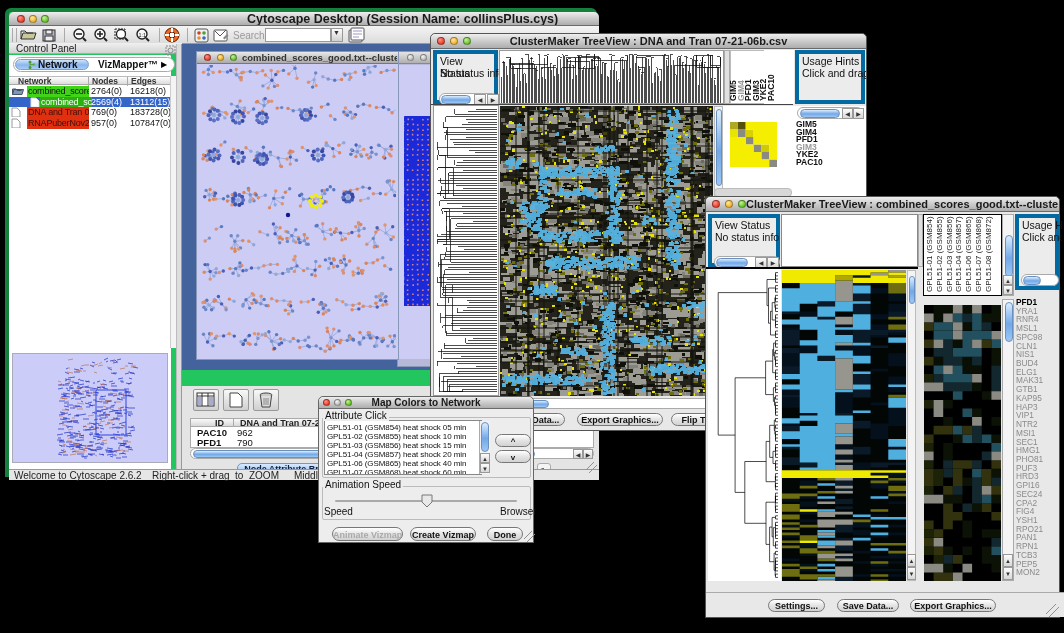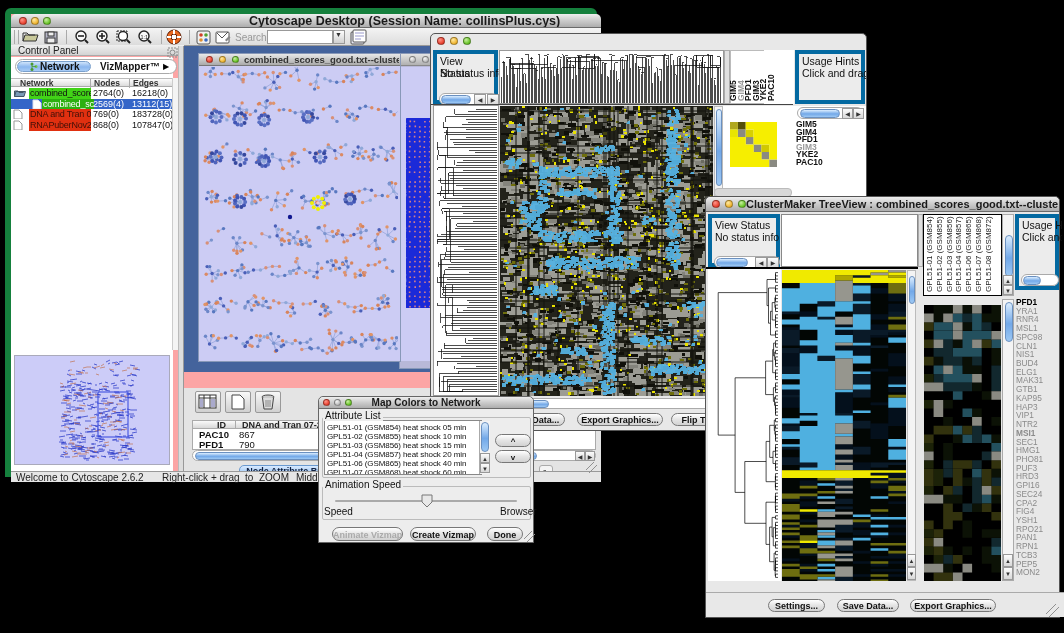--- a/index.html
+++ b/index.html
@@ -15,22 +15,22 @@
 border-radius:8px;text-align:center;font-weight:bold;color:#111;white-space:nowrap}
 .pill{position:absolute;background:linear-gradient(#dceeff,#72a8e8 55%,#9cc8f4);
 border:1px solid #6a90c0;border-radius:5px}
 .sctrack{position:absolute;background:#fff;border:1px solid #aaa;border-radius:6px}
 .arrbtn{position:absolute;background:linear-gradient(#fcfcfc,#d8d8d8);border:1px solid #999;
 text-align:center;color:#333}
 .fsl{position:absolute;font-size:10.5px;color:#111}
 .panel{position:absolute;background:#ececec;border:4px solid #0369a1}
 </style></head><body>
 
-<div class="abs" style="left:5px;top:8px;width:592px;height:469px;background:#fca5a5;
-border:6px solid #15803d;border-radius:6px 6px 0 0">
+<div class="abs" style="left:5px;top:8px;width:592px;height:469px;background:#22c55e;
+border:4px solid #15803d;border-radius:6px 6px 0 0">
   <div class="tbar abs" style="left:0;top:0;width:590px;height:14px;font-size:12.5px;line-height:14px;border-radius:5px 5px 0 0;text-align:left;padding-left:238px">Cytoscape Desktop (Session Name: collinsPlus.cys)</div>
   <div class="lt ltr" style="left:8px;top:3px"></div>
   <div class="lt lty" style="left:20px;top:3px"></div>
   <div class="lt ltg" style="left:32px;top:3px"></div>
 
   <div class="abs" style="left:0;top:14px;width:590px;height:18px;background:linear-gradient(#f4f4f4,#dcdcdc);border-bottom:1px solid #999">
     <svg width="590" height="18" style="position:absolute">
       <g stroke="#aaa">
           <path d="M3.5 2v14M7.5 2v14M55.5 2v14M150.5 2v14M178.5 2v14"></path>
         </g>
@@ -127,21 +127,21 @@
     <div class="abs" style="left:19px;top:0;width:61px;overflow:hidden;font-size:9px;letter-spacing:-0.2px;color:#401008;line-height:10.7px;white-space:nowrap">DNA and Tran 07</div>
     <div class="abs" style="left:82px;top:0;font-size:9px;color:#111;line-height:10.7px">769(0)</div>
     <div class="abs" style="left:121px;top:0;font-size:9px;color:#111;line-height:10.7px">183728(0)</div>
   </div>
   <div class="abs" style="left:0;top:106.1px;width:161px;height:10.7px">
     <svg width="10" height="10" style="position:absolute;left:2px;top:0">
         <path d="M1 1h5l3 3v6H1z" fill="#fff" stroke="#999"></path>
       </svg>
     <div class="abs" style="left:18px;top:0;width:62px;height:10.7px;background:#e03010"></div>
     <div class="abs" style="left:19px;top:0;width:61px;overflow:hidden;font-size:9px;letter-spacing:-0.2px;color:#401008;line-height:10.7px;white-space:nowrap">RNAPuberNov2+f</div>
-    <div class="abs" style="left:82px;top:0;font-size:9px;color:#111;line-height:10.7px">868(0)</div>
+    <div class="abs" style="left:82px;top:0;font-size:9px;color:#111;line-height:10.7px">957(0)</div>
     <div class="abs" style="left:121px;top:0;font-size:9px;color:#111;line-height:10.7px">107847(0)</div>
   </div>
   <div class="abs" style="left:161px;top:64px;width:6px;height:272px;background:#f4f4f4;border-left:1px solid #ccc"></div>
   <div class="abs" style="left:167px;top:32px;width:6px;height:425px;background:#ddd;border-left:1px solid #bbb;border-right:1px solid #999"></div>
 
   <div class="abs" style="left:3px;top:341px;width:156px;height:110px;background:#ccccf8;border:1px solid #aab">
       <svg width="156" height="110" viewBox="0 0 156 110" style="position:absolute;left:0;top:0">
         <path stroke="#2a3ac8" stroke-width="0.9" fill="none" opacity="0.85" d="M67 14l3 1M120 13l5 1M61 15l5 1M97 7l5 -1M52 18l4 2M100 19l4 -0M77 11l4 2M98 19l5 1M61 18l6 0M100 9l5 -1M79 8l3 1M53 15l2 -1M112 20l4 -1M93 8l2 -1M117 19l4 0M95 14l4 2M91 6l4 -2M102 6l2 2M104 6l4 -1M116 18l6 2M115 9l5 1M95 98l6 0M45 84l3 0M83 57l7 -0M63 93l4 -0M108 28l3 0M53 34l2 1M50 64l4 -0M53 68l6 -1M57 54l5 -0M103 74l4 -0M96 58l5 -1M84 80l2 -0M109 99l4 1M63 61l3 0M110 87l5 0M47 31l2 -1M46 91l3 1M106 100l5 -1M113 29l4 1M62 38l3 1M73 53l4 -0M50 64l7 1M56 79l6 0M99 97l5 1M58 45l3 -1M61 79l7 1M75 92l5 -1M68 86l3 -0M88 61l6 0M80 82l6 1M115 61l3 1M94 101l6 -1M63 39l6 1M63 93l4 1M50 31l6 -0M87 78l2 -0M80 41l5 -0M84 34l3 -1M110 97l2 -0M101 85l3 0M104 45l6 1M84 33l4 1M94 69l3 0M54 51l6 0M97 84l5 -0M62 86l4 -0M84 86l4 -1M64 32l3 1M58 39l4 1M99 71l3 -1M83 69l3 1M46 88l6 -0M85 71l5 1M66 93l4 1M44 86l5 0M92 60l5 1M61 30l5 -1M108 80l3 0M113 81l6 1M113 93l4 -0M52 27l2 -1M81 80l5 0M67 61l6 -1M111 82l4 0M88 42l2 1M55 61l3 -1M80 29l2 -0M96 28l4 -1M115 42l2 -1M64 87l4 -1M62 45l6 -0M51 79l7 -1M92 96l3 -0M89 100l2 1M52 55l4 1M57 83l6 0M112 53l4 1M80 46l3 0M46 61l6 -1M62 91l5 1M77 96l6 -0M52 30l5 -1M116 42l5 1M59 95l2 -1M105 73l5 1M88 89l3 -0M98 30l4 -1M85 83l4 0M60 52l7 -0M50 41l3 1M109 103l5 0M75 100l7 -0M101 57l7 -1M113 39l2 -1M82 75l2 -1M76 52l6 -1M100 80l7 1M72 37l4 0M84 53l6 -0M110 89l3 1M45 35l5 -1M48 40l6 1M76 51l2 -1M67 44l6 -1M47 58l5 1M104 44l3 1M82 90l5 -1M45 75l6 -0M93 98l6 -0M82 38l3 1M84 57l4 1M77 101l3 0M74 92l6 0M46 70l5 -1M96 97l3 -0M82 96l7 -1M112 38l4 -1M64 100l7 -0M65 35l3 -1M61 40l2 1M115 30l3 -1M84 28l3 -1M111 38l7 0M105 94l2 0M72 33l4 -1M54 36l3 1M50 39l7 1M62 52l7 1M67 26l4 1M86 61l5 0M106 40l5 1M59 28l7 1M52 25l6 1M77 36l5 0M72 49l4 1M113 93l6 1M64 34l5 -0M92 47l7 -0M83 94l7 -0M90 30l4 1M48 92l4 -0M60 68l6 1M97 53l4 -0M72 76l6 -1M68 47l2 1M84 83l6 1M77 79l3 -0M88 31l2 -1M106 39l3 0M76 74l5 -1M116 79l2 1M117 29l2 -0M110 90l4 0M46 99l5 -1M61 62l6 -1M117 77l5 -1M111 35l5 -0M101 97l6 -1M73 38l3 1M69 33l3 0M62 80l3 0M57 84l4 0M90 59l2 1M80 70l3 1M60 89l7 1M80 38l6 1M87 33l5 -0M84 93l4 0M105 40l2 0M66 95l6 1M98 52l4 -1M68 82l3 -1M112 93l5 -1M79 59l3 -1M86 65l3 1M100 42l4 -1M100 37l5 0M72 94l6 1M76 88l3 0M73 28l3 -1M100 64l7 1M72 27l5 1M59 37l7 -0M99 36l5 0M56 35l5 -1M45 31l6 -0M118 73l3 -1M68 102l3 -0M104 60l5 -1M77 88l4 -0M51 49l5 0M65 26l2 -1M86 45l6 0M98 66l4 -1M103 64l2 0M90 59l3 -1M71 104l3 -0M44 81l6 -1M94 48l4 -1M54 74l2 -1M115 39l2 0M113 58l6 -0M78 72l2 1M63 62l3 0M99 101l4 -0M48 43l5 -1M57 32l3 -1M109 69l4 -1M98 84l4 -1M60 42l3 0M98 32l6 -0M81 59l3 0M97 97l3 1M97 102l3 1M53 72l7 1M111 59l3 1M75 49l4 -1M45 100l4 1M65 31l6 -1M113 42l7 -1M60 67l5 0M66 91l7 1M48 96l3 1M59 98l4 -1M110 56l4 0M84 57l4 -0M102 59l6 -1M57 92l4 0M107 54l4 -1M84 62l4 -0M106 92l6 -1M72 33l6 1M103 104l5 0M65 77l2 1M47 65l7 1M99 74l6 -1M58 67l7 0M53 92l4 1M54 82l6 -1M61 37l6 -0M83 80l4 1M101 48l2 1M88 56l7 -1M51 52l5 1M92 61l5 0M81 66l4 -1M77 81l3 -1M115 60l5 0M104 78l2 -0M47 87l4 0M87 64l6 -0M49 68l4 -0M87 43l6 -1M62 93l6 -1M76 80l2 1M113 80l5 -1M67 34l3 -1M99 56l6 1M107 27l3 -0M94 94l6 1M70 65l6 -0M70 73l3 -1M92 63l3 -0M115 95l5 1M56 90l6 1M73 41l5 1M87 90l4 1M93 54l5 0M82 47l7 1M65 40l6 0M60 82l5 0M77 76l6 -1M86 100l5 1M46 87l5 -1M90 34l5 1M104 62l6 0M56 93l6 -1M105 25l5 -1M75 95l5 1M108 71l4 1M87 74l4 1M116 24l3 1M78 96l6 1M75 42l2 0M66 91l3 -1M90 26l3 1M107 91l5 1M78 34l7 1M110 42l6 -1M53 88l6 -0M89 33l3 1M51 98l2 -1M105 89l7 1M66 91l3 0M46 47l6 0M107 90l6 -1M56 68l3 -1M95 41l5 -0M115 73l7 1M95 40l5 -0M93 97l6 -1M116 54l6 -0M76 69l7 1M66 81l5 1M50 101l5 -0M51 42l6 1M56 33l4 1M66 83l5 1M82 73l4 1M55 24l7 -1M57 80l3 1M70 76l7 0M90 49l5 0M80 84l3 1M108 44l4 0M75 100l4 1M62 38l6 1M77 51l3 1M54 68l5 0M73 39l6 0M106 70l3 -1M69 103l6 -1M107 56l2 1M48 60l7 -1M102 59l7 1"></path>
         <path stroke="#c06a40" stroke-width="0.8" fill="none" opacity="0.8" d="M55 6l5 -1M115 18l2 -1M118 12l5 0M54 18l6 1M55 14l2 -0M85 12l5 -1M118 13l4 -0M94 13l5 1M68 12l4 -1M72 11l4 -0M66 17l3 -0M99 7l3 1M81 18l3 1M112 12l3 0M63 17l5 -1M107 15l5 -1M70 17l3 -0M79 12l6 -2M86 10l3 -2M88 47l6 1M59 67l6 1M112 88l6 0M75 62l6 -1M92 71l4 -1M52 71l2 1M101 65l6 1M80 75l6 -1M46 62l4 -0M57 95l5 1M92 61l4 -1M64 55l6 0M78 39l5 0M54 87l5 -0M74 37l2 -1M90 52l3 1M46 31l3 -1M103 97l7 -1M97 55l4 1M49 56l7 0M55 76l5 -1M89 87l5 -1M50 90l3 1M70 72l4 1M52 48l4 -1M102 102l2 -1M106 74l6 -1M55 28l6 -1M57 101l6 -1M95 66l6 0M60 54l5 -1M79 95l3 1M109 40l4 0M48 59l4 1M60 90l7 1M73 41l3 -0M72 92l6 -0M106 84l3 1M96 69l4 0M74 70l3 -0M59 64l3 0M64 49l7 1M103 83l7 1M65 80l3 0M62 98l4 -0M101 65l5 1M82 101l2 1M49 44l3 1M111 97l5 -0M63 34l5 1M69 38l4 -1M97 39l7 1M57 88l3 0M50 95l2 1M102 48l6 -0M86 70l2 -1M45 27l3 1M100 42l7 -1M70 96l4 1M49 44l6 0M59 38l6 1M70 95l5 -1M92 46l6 1M90 90l4 -1M85 58l2 -1M49 99l4 -1M87 68l5 -1M96 74l7 -1M49 71l3 -0M47 44l7 1M87 30l5 1M66 98l6 -0M55 85l2 -1M105 54l4 1M63 97l3 0"></path>
         <rect x="83" y="36" width="30" height="45" fill="none" stroke="#3344dd" stroke-width="1"></rect>
@@ -874,41 +874,42 @@
         <path d="M4.5 5l1.5 11h8l1.5-11" fill="#ddd" stroke="#444"></path>
         <path d="M8 7v7M10 7v7M12 7v7" stroke="#888"></path>
       </svg>
     <div class="abs" style="left:8px;top:32px;width:404px;height:9px;background:linear-gradient(#fafafa,#d8d8d8);border:1px solid #aaa">
       <div class="abs" style="left:24px;top:0;font-size:9px;font-weight:bold;color:#222;line-height:9px">ID</div>
       <div class="abs" style="left:49px;top:0;font-size:9px;font-weight:bold;color:#222;line-height:9px">DNA and Tran 07-21-06b</div>
       <div class="abs" style="left:42px;top:0;width:1px;height:9px;background:#aaa"></div>
     </div>
     <div class="abs" style="left:8px;top:41px;width:404px;height:21px;background:#fff;border:1px solid #aaa;border-top:none">
       <div class="abs" style="left:6px;top:0px;font-size:9.5px;font-weight:bold;color:#111">PAC10</div>
-      <div class="abs" style="left:46px;top:0px;font-size:9.5px;color:#111">867</div>
+      <div class="abs" style="left:46px;top:0px;font-size:9.5px;color:#111">962</div>
       <div class="abs" style="left:6px;top:10px;font-size:9.5px;font-weight:bold;color:#111">PFD1</div>
       <div class="abs" style="left:46px;top:10px;font-size:9.5px;color:#111">790</div>
     </div>
     <div class="sctrack" style="left:8px;top:62px;width:404px;height:11px">
       <div class="pill" style="left:2px;top:1px;width:342px;height:8px;border-radius:4px"></div>
       <div class="arrbtn" style="left:382px;top:0px;width:10px;height:10px;font-size:6px;line-height:10px">◀</div>
       <div class="arrbtn" style="left:392px;top:0px;width:10px;height:10px;font-size:6px;line-height:10px">▶</div>
     </div>
     <div class="abs" style="left:55px;top:77px;width:115px;height:13px;background:linear-gradient(#d8eaff,#a6ccf5 60%,#bcd8f8);border:1.5px solid #6a9ad0;border-radius:5px;font-size:9px;font-weight:bold;color:#102040;text-align:center;line-height:11px;white-space:nowrap;overflow:hidden">Node Attribute Browser</div>
     <div class="abs" style="left:355px;top:77px;width:14px;height:13px;background:#f4f4f4;border:1px solid #aaa;border-radius:3px;font-size:9.5px;color:#333;line-height:12px;padding-left:3px">r</div>
   </div>
 
   <div class="abs" style="left:0;top:457px;width:590px;height:11px;background:#e6e6e6;border-top:1px solid #999">
     <div class="abs" style="left:5px;top:0;font-size:10px;color:#222;line-height:11px;white-space:nowrap">Welcome to Cytoscape 2.6.2</div>
-    <div class="abs" style="left:151px;top:0;font-size:10px;color:#222;line-height:11px;white-space:nowrap">Right-click + drag&nbsp; to&nbsp; ZOOM</div>
+    <div class="abs" style="left:143px;top:0;font-size:10px;color:#222;line-height:11px;white-space:nowrap">Right-click + drag&nbsp; to&nbsp; ZOOM</div>
     <div class="abs" style="left:285px;top:0;font-size:10px;color:#222;line-height:11px;white-space:nowrap">Middle-cl</div>
   </div>
 </div>
 
 <div class="abs" style="left:430px;top:33px;width:437px;height:398px;background:#e8e8e8;border:1px solid #555;border-radius:5px 5px 0 0">
+  <div class="tbar abs" style="left:0;top:0;width:435px;height:15px;font-size:11px;line-height:15px;border-radius:5px 5px 0 0">ClusterMaker TreeView : DNA and Tran 07-21-06b.csv</div>
   <div class="lt ltr" style="left:6px;top:3px"></div>
   <div class="lt lty" style="left:19px;top:3px"></div>
   <div class="lt ltg" style="left:32px;top:3px"></div>
   <div class="panel" style="left:2px;top:16px;width:65px;height:54px">
     <div class="fsl" style="left:3px;top:1px">View Status</div>
     <div class="fsl" style="left:3px;top:13px;white-space:nowrap;overflow:hidden;width:60px">No status info f</div>
     <div class="sctrack" style="left:2px;top:39px;width:59px;height:12px;border-radius:6px">
       <div class="pill" style="left:1px;top:1px;width:30px;height:9px;border-radius:5px"></div>
     </div>
     <div class="arrbtn" style="left:37px;top:40px;width:12px;height:11px;font-size:6px;line-height:11px">◀</div>
@@ -1082,21 +1083,21 @@
 <div style="position:absolute;left:1016px;top:340.6px;font-size:8.3px;color:#8a8a8a;font-weight:normal">CLN1</div>
 <div style="position:absolute;left:1016px;top:349.32px;font-size:8.3px;color:#8a8a8a;font-weight:normal">NIS1</div>
 <div style="position:absolute;left:1016px;top:358.04px;font-size:8.3px;color:#8a8a8a;font-weight:normal">BUD4</div>
 <div style="position:absolute;left:1016px;top:366.76px;font-size:8.3px;color:#8a8a8a;font-weight:normal">ELG1</div>
 <div style="position:absolute;left:1016px;top:375.48px;font-size:8.3px;color:#8a8a8a;font-weight:normal">MAK31</div>
 <div style="position:absolute;left:1016px;top:384.2px;font-size:8.3px;color:#8a8a8a;font-weight:normal">GTB1</div>
 <div style="position:absolute;left:1016px;top:392.92px;font-size:8.3px;color:#8a8a8a;font-weight:normal">KAP95</div>
 <div style="position:absolute;left:1016px;top:401.64px;font-size:8.3px;color:#8a8a8a;font-weight:normal">HAP3</div>
 <div style="position:absolute;left:1016px;top:410.36px;font-size:8.3px;color:#8a8a8a;font-weight:normal">VIP1</div>
 <div style="position:absolute;left:1016px;top:419.08000000000004px;font-size:8.3px;color:#8a8a8a;font-weight:normal">NTR2</div>
-<div style="position:absolute;left:1016px;top:427.8px;font-size:8.3px;color:#8a8a8a;font-weight:bold">MSI1</div>
+<div style="position:absolute;left:1016px;top:427.8px;font-size:8.3px;color:#8a8a8a;font-weight:normal">MSI1</div>
 <div style="position:absolute;left:1016px;top:436.52px;font-size:8.3px;color:#8a8a8a;font-weight:normal">SEC1</div>
 <div style="position:absolute;left:1016px;top:445.24px;font-size:8.3px;color:#8a8a8a;font-weight:normal">HMG1</div>
 <div style="position:absolute;left:1016px;top:453.96000000000004px;font-size:8.3px;color:#8a8a8a;font-weight:normal">PHO81</div>
 <div style="position:absolute;left:1016px;top:462.68px;font-size:8.3px;color:#8a8a8a;font-weight:normal">PUF3</div>
 <div style="position:absolute;left:1016px;top:471.4px;font-size:8.3px;color:#8a8a8a;font-weight:normal">HRD3</div>
 <div style="position:absolute;left:1016px;top:480.12px;font-size:8.3px;color:#8a8a8a;font-weight:normal">GPI16</div>
 <div style="position:absolute;left:1016px;top:488.84000000000003px;font-size:8.3px;color:#8a8a8a;font-weight:normal">SEC24</div>
 <div style="position:absolute;left:1016px;top:497.56px;font-size:8.3px;color:#8a8a8a;font-weight:normal">CPA2</div>
 <div style="position:absolute;left:1016px;top:506.28000000000003px;font-size:8.3px;color:#8a8a8a;font-weight:normal">FIG4</div>
 <div style="position:absolute;left:1016px;top:515.0px;font-size:8.3px;color:#8a8a8a;font-weight:normal">YSH1</div>
@@ -1105,21 +1106,21 @@
 <div style="position:absolute;left:1016px;top:541.1600000000001px;font-size:8.3px;color:#8a8a8a;font-weight:normal">RPN1</div>
 <div style="position:absolute;left:1016px;top:549.88px;font-size:8.3px;color:#8a8a8a;font-weight:normal">TCB3</div>
 <div style="position:absolute;left:1016px;top:558.6px;font-size:8.3px;color:#8a8a8a;font-weight:normal">PEP5</div>
 <div style="position:absolute;left:1016px;top:567.3199999999999px;font-size:8.3px;color:#8a8a8a;font-weight:normal">MON2</div>
 
 <div class="abs" style="left:318px;top:396px;width:216px;height:147px;background:#ededed;border:1px solid #666;border-radius:5px 5px 0 0">
   <div class="tbar abs" style="left:0;top:0;width:214px;height:12px;font-size:10px;line-height:12px;border-radius:5px 5px 0 0">Map Colors to Network</div>
   <div class="lt ltr" style="left:4px;top:2px;width:7px;height:7px"></div>
   <div class="lt ltx" style="left:15px;top:2px;width:7px;height:7px"></div>
   <div class="lt ltg" style="left:26px;top:2px;width:7px;height:7px"></div>
-  <div class="abs" style="left:4px;top:13px;font-size:10px;color:#111;background:#ededed;z-index:3;padding:0 2px">Attribute List</div>
+  <div class="abs" style="left:4px;top:13px;font-size:10px;color:#111;background:#ededed;z-index:3;padding:0 2px">Attribute Click</div>
   <div class="abs" style="left:3px;top:20px;width:209px;height:61px;border:1px solid #bbb;border-radius:2px"></div>
   <div class="abs" style="left:5px;top:23px;width:158px;height:55px;background:#fff;border:1px solid #888;overflow:hidden;font-size:8px;letter-spacing:-0.1px;color:#111;padding:1.5px 0 0 2px">
       <div style="height:9.2px;line-height:9.6px;white-space:nowrap">GPL51-01 (GSM854) heat shock 05 min</div>
       <div style="height:9.2px;line-height:9.6px;white-space:nowrap">GPL51-02 (GSM855) heat shock 10 min</div>
       <div style="height:9.2px;line-height:9.6px;white-space:nowrap">GPL51-03 (GSM856) heat shock 15 min</div>
       <div style="height:9.2px;line-height:9.6px;white-space:nowrap">GPL51-04 (GSM857) heat shock 20 min</div>
       <div style="height:9.2px;line-height:9.6px;white-space:nowrap">GPL51-06 (GSM865) heat shock 40 min</div>
       <div style="height:9.2px;line-height:9.6px;white-space:nowrap">GPL51-07 (GSM868) heat shock 60 min</div>
     </div>
   <div class="abs" style="left:160px;top:24px;width:11px;height:53px;background:#f4f4f4;border-left:1px solid #aaa">

